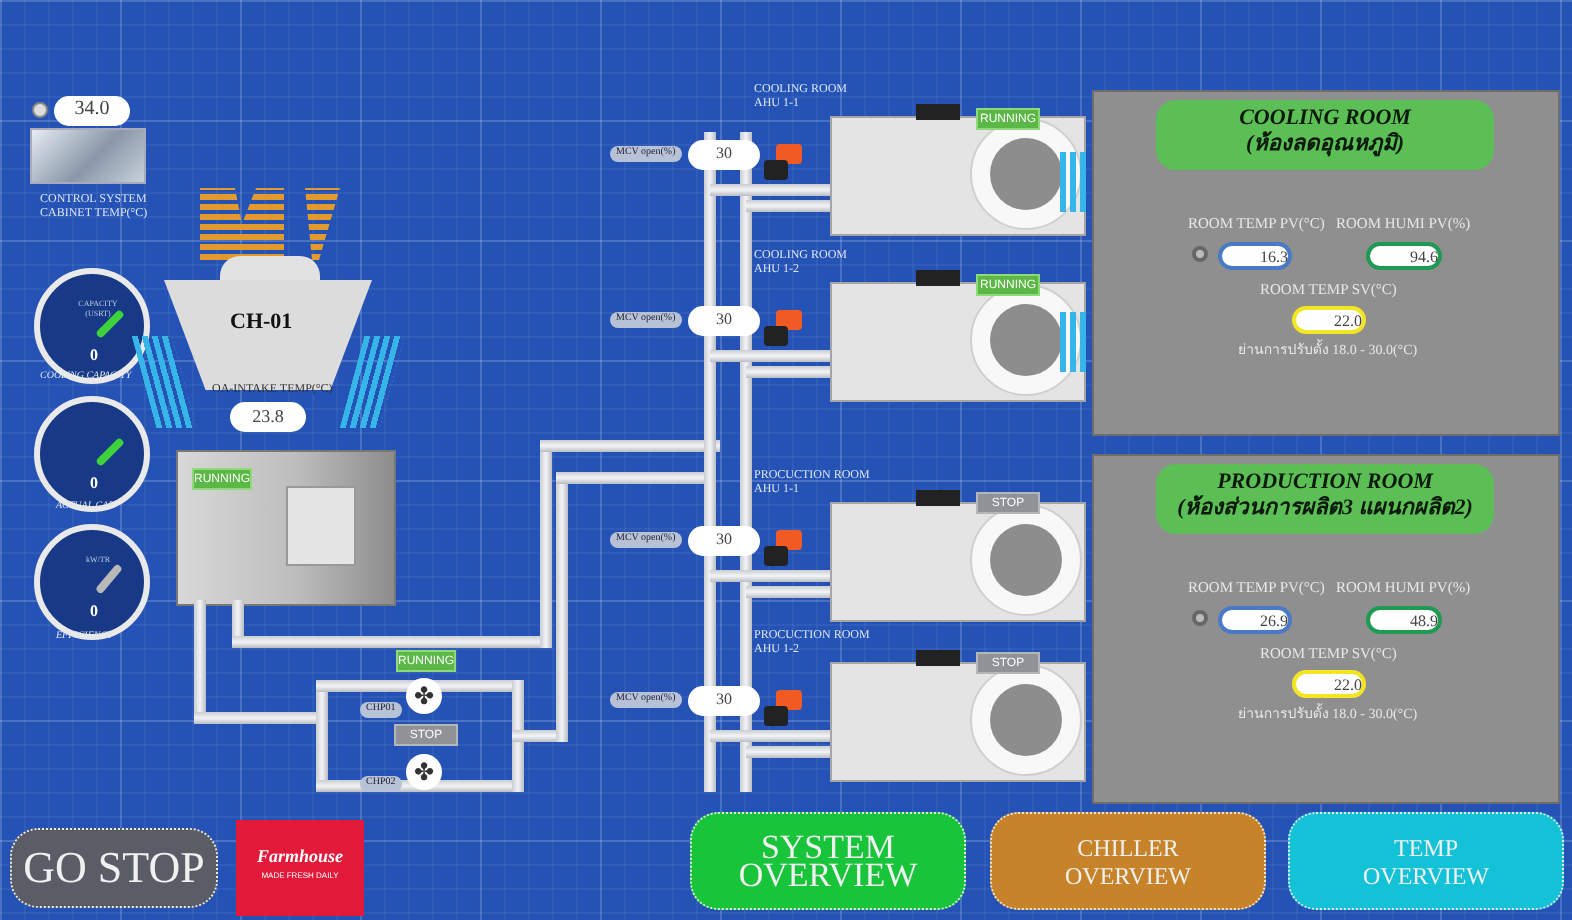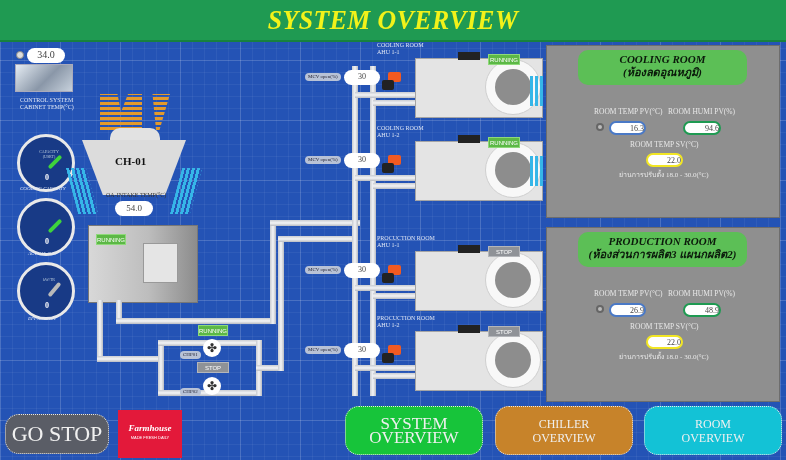--- a/index.html
+++ b/index.html
@@ -33,23 +33,20 @@
 .gauge .needle{position:absolute;left:27px;top:14px;width:4px;height:17px;background:#3ed33c;transform-origin:50% 100%;border-radius:2px}
 .gauge .zero{position:absolute;left:25px;top:36px;font-size:8px;color:#fff;font-weight:bold}
 .gauge .unit{position:absolute;left:14px;top:12px;font-size:4px;color:#bcd;width:30px;text-align:center}
 .gcap{position:absolute;font-size:5px;color:#dfe6f5;font-style:italic}
 </style>
 </head>
 <body>
 
 <div id="root">
 
- <div class="header">
-  <div class="title">SYSTEM OVERVIEW</div>
- </div>
 
  <div class="abs" style="left:16px;top:51px;width:8px;height:8px;border-radius:50%;background:#ddd;border:1px solid #888"></div>
  <div class="pill" style="left:27px;top:48px;width:38px">34.0</div>
  <div class="abs" style="left:15px;top:64px;width:58px;height:28px;background:linear-gradient(135deg,#e5ecf3,#8a97a8 55%,#c7d1dc);border:1px solid #aab"></div>
  <div class="small" style="left:20px;top:97px">CONTROL SYSTEM</div>
  <div class="small" style="left:20px;top:104px">CABINET TEMP(°C)</div>
 
  <div class="gauge" style="left:17px;top:134px">
   <div class="unit">CAPACITY (USRT)</div>
   <div class="needle" style="transform:rotate(45deg)"></div>
@@ -70,21 +67,21 @@
  </div>
  <div class="gcap" style="left:28px;top:316px">EFFICIENCY</div>
 
  <div class="abs" style="left:100px;top:94px;width:70px;height:36px;background:repeating-linear-gradient(0deg,#e39a2c 0 3px,transparent 3px 5px);clip-path:polygon(0 0,25% 0,35% 100%,20% 100%,40% 0,60% 0,60% 100%,80% 100%,75% 0,100% 0,85% 100%,0 100%)"></div>
  <div class="abs" style="left:110px;top:128px;width:50px;height:12px;background:#e2e2e2;border-radius:10px 10px 0 0"></div>
  <div class="abs" style="left:82px;top:140px;width:104px;height:55px;background:#dcdcdc;clip-path:polygon(0 0,100% 0,80% 100%,20% 100%)"></div>
  <div class="abs" style="left:115px;top:155px;font-size:11px;font-weight:bold;color:#111">CH-01</div>
  <div class="coil" style="left:72px;top:168px;height:46px;width:20px;transform:skewX(15deg)"></div>
  <div class="coil" style="left:176px;top:168px;height:46px;width:20px;transform:skewX(-15deg)"></div>
  <div class="small" style="left:106px;top:192px;color:#333;font-size:6px">OA-INTAKE TEMP(°C)</div>
- <div class="pill" style="left:115px;top:201px;width:38px;font-size:9px">54.0</div>
+ <div class="pill" style="left:115px;top:201px;width:38px;font-size:9px">23.8</div>
  <div class="abs" style="left:88px;top:225px;width:110px;height:78px;background:linear-gradient(90deg,#d8d8d8,#bdbdbd 55%,#8c8c8c);border:1px solid #777"></div>
  <div class="status run" style="left:96px;top:234px;width:30px">RUNNING</div>
  <div class="abs" style="left:143px;top:243px;width:35px;height:40px;background:#e5e5e5;border:1px solid #999"></div>
 
  <div class="pipe" style="left:97px;top:300px;width:6px;height:62px"></div>
  <div class="hpipe" style="left:97px;top:356px;width:62px;height:6px"></div>
  <div class="pipe" style="left:116px;top:300px;width:6px;height:24px"></div>
  <div class="hpipe" style="left:116px;top:318px;width:160px;height:6px"></div>
  <div class="pipe" style="left:270px;top:220px;width:6px;height:104px"></div>
  <div class="hpipe" style="left:270px;top:220px;width:90px;height:6px"></div>
@@ -212,16 +209,16 @@
  </div>
  <div class="btn" style="left:345px;top:406px;width:138px;height:49px;background:#17c43a;font-size:17px;line-height:14px;padding-top:10px">
   <div>SYSTEM</div>
   <div>OVERVIEW</div>
  </div>
  <div class="btn" style="left:495px;top:406px;width:138px;height:49px;background:#c7832a;font-size:12px;line-height:14px;padding-top:10px">
   <div>CHILLER</div>
   <div>OVERVIEW</div>
  </div>
  <div class="btn" style="left:644px;top:406px;width:138px;height:49px;background:#13c2d6;font-size:12px;line-height:14px;padding-top:10px">
-  <div>ROOM</div>
+  <div>TEMP</div>
   <div>OVERVIEW</div>
  </div>
 </div>
 
 </body></html>

